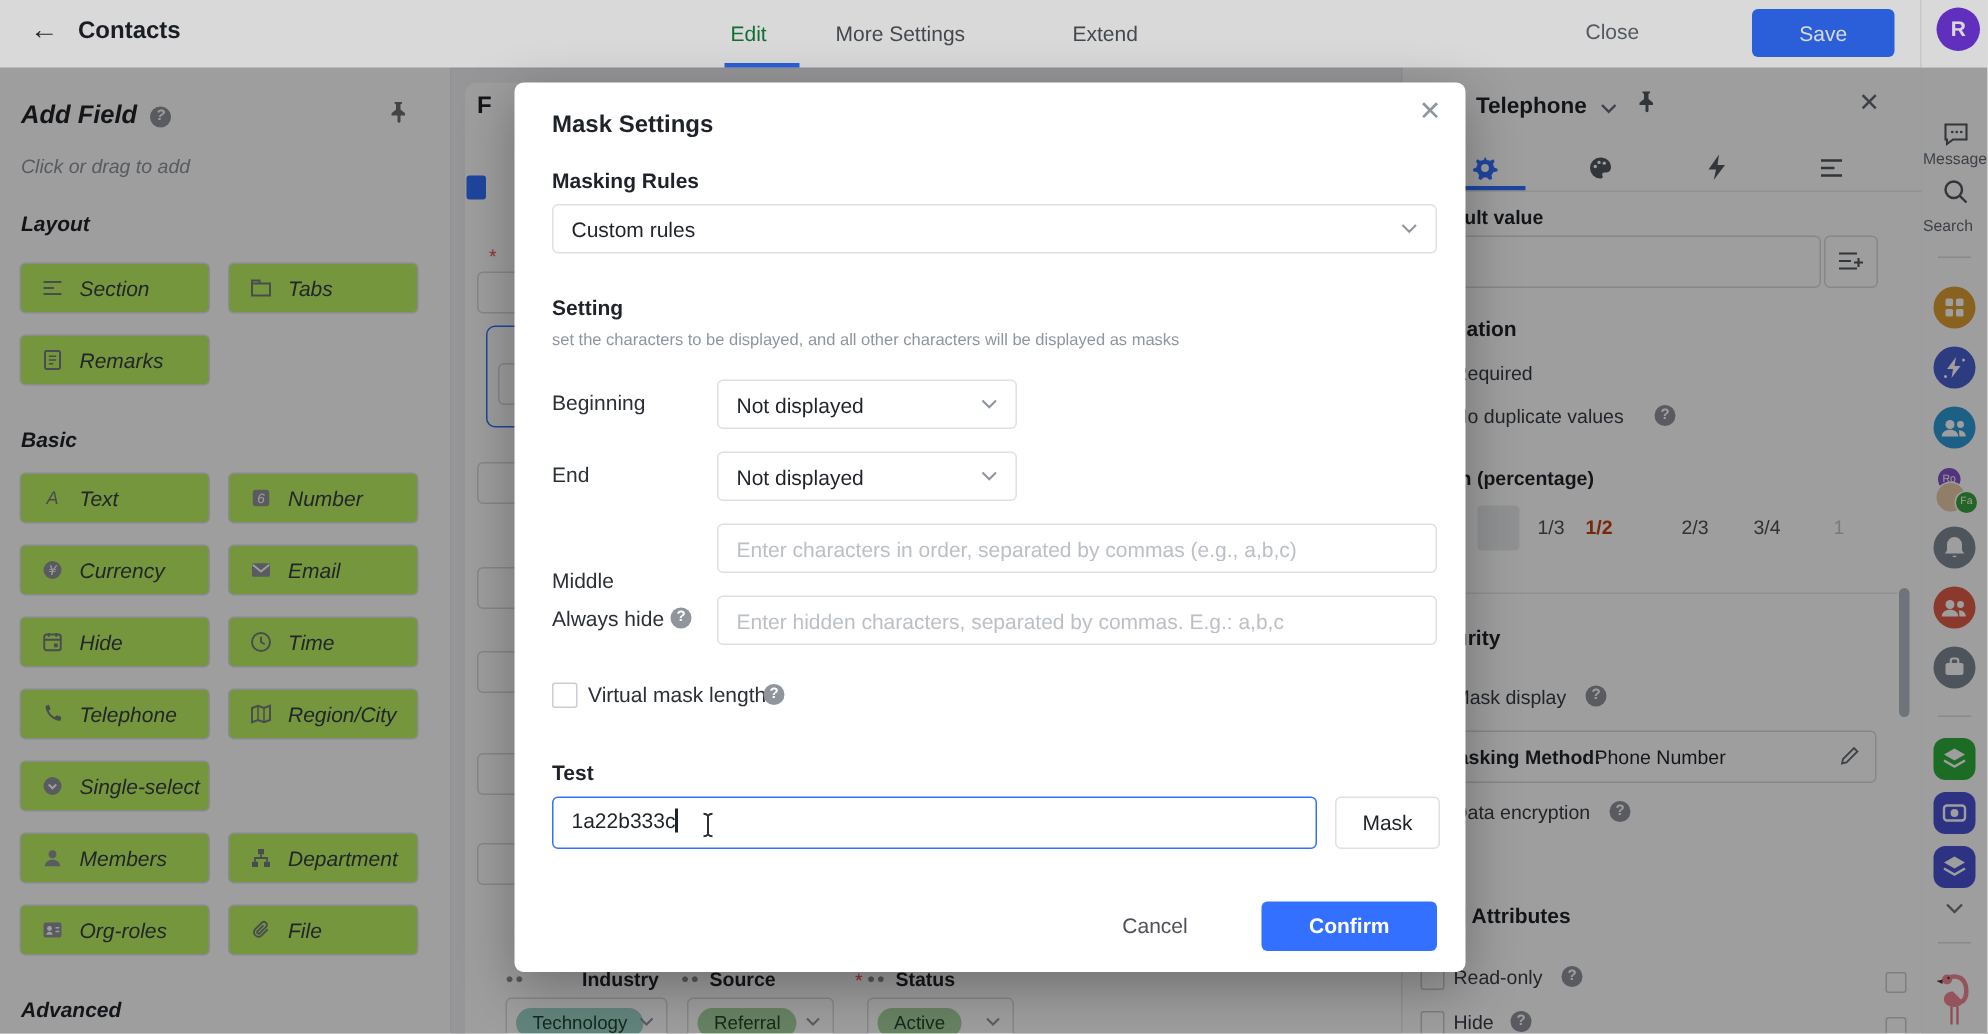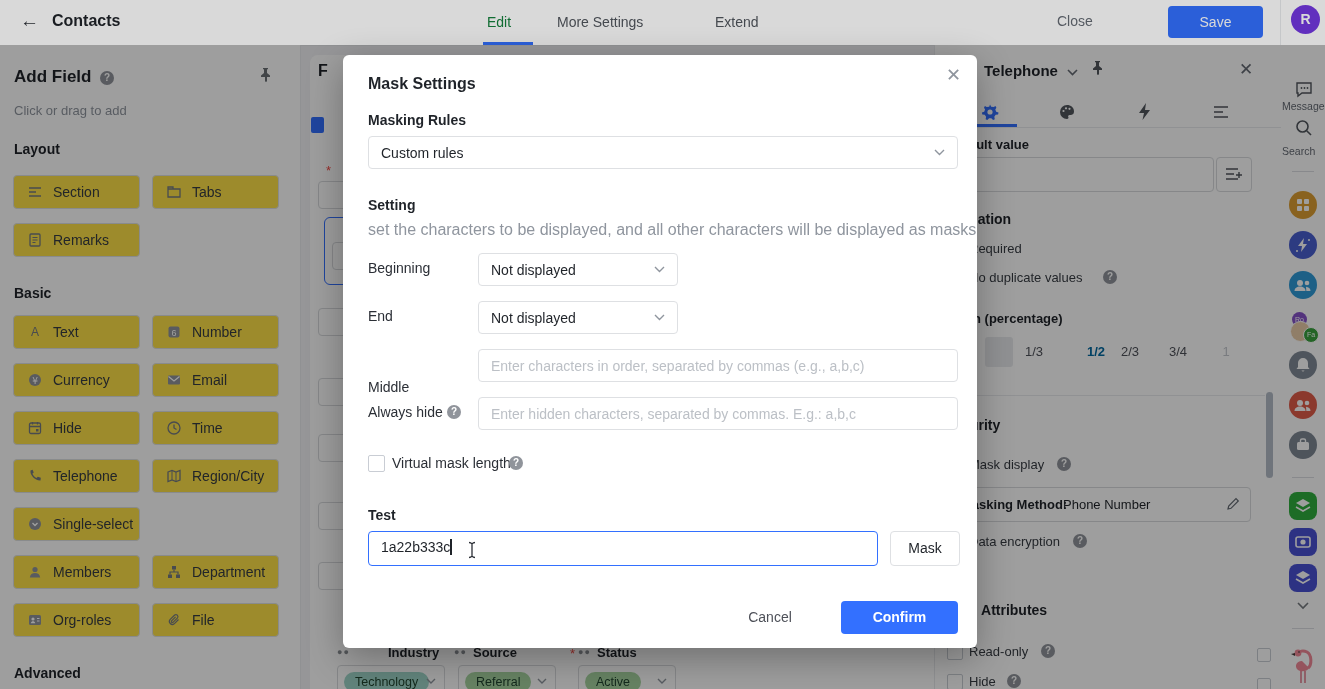--- a/index.html
+++ b/index.html
@@ -19,25 +19,25 @@
             color:#fff;font-size:14px;text-align:center;line-height:32px;cursor:pointer;}
   
   #rail{left:1280px;top:0;width:45px;height:689px;background:#fff;border-left:1px solid #e8eaed;}
   #avatar{left:1291px;top:5px;width:29px;height:29px;border-radius:50%;background:#7338e0;color:#fff;
           font-size:14px;font-weight:bold;text-align:center;line-height:29px;}
   .rail-label{width:60px;left:1282px;font-size:10.5px;color:#646a73;}
   .rail-circle{left:1289px;width:28px;height:28px;border-radius:50%;}
   .rail-sq{left:1289px;width:28px;height:28px;border-radius:8px;}
   .rail-div{left:1292px;width:22px;height:1px;background:#dcdee2;}
   
-  #sidebar{left:0;top:45px;width:300px;height:644px;background:#fff;border-right:1px solid #e8eaed;}
+  #sidebar{left:0;top:45px;width:300px;height:644px;background:#fff;border-right:1px solid #e8eaed;font-style:italic;}
   #addfield-title{left:14px;top:22px;font-size:17px;font-weight:bold;}
   #addfield-hint{left:14px;top:58px;font-size:13px;color:#8f959e;}
   .side-heading{left:14px;font-size:14px;font-weight:bold;}
-  .fbtn{width:127px;height:34px;border:1px solid #dee0e3;border-radius:4px;background:#fde047;
+  .fbtn{width:127px;height:34px;border:1px solid #dee0e3;border-radius:4px;background:#bef264;
         font-size:14px;color:#373c43;display:flex;align-items:center;padding-left:13px;box-sizing:border-box;cursor:grab;}
   .fbtn .ic{margin-right:10px;color:#757a80;}
   .help{display:inline-block;width:14px;height:14px;border-radius:50%;background:#90949b;color:#fff;
         font-size:10px;font-weight:bold;text-align:center;line-height:14px;vertical-align:1px;}
   
   #canvas{left:310px;top:55px;width:970px;height:634px;background:#fff;border-radius:8px 8px 0 0;}
   .frag-box{border:1px solid #d8dade;border-radius:4px;background:#fff;}
   .pill{display:inline-block;height:20px;border-radius:10px;font-size:12.5px;line-height:20px;padding:0 11px;color:#21442f;}
   .field-label{font-size:13px;font-weight:bold;color:#1f2329;}
   .dots{color:#8b9095;font-size:9px;letter-spacing:1px;}
@@ -379,21 +379,21 @@
       </svg></div>
   <span class="abs pn-heading" style="left:10px;top:166px;">Validation</span>
   <div class="abs pn-check" style="left:12px;top:196px;"></div>
   <span class="abs pn-label" style="left:34px;top:196px;">Required</span>
   <div class="abs pn-check" style="left:12px;top:225px;"></div>
   <span class="abs pn-label" style="left:34px;top:225px;">No duplicate values</span>
   <span class="abs help" style="left:168px;top:225px;">?</span>
   <span class="abs pn-heading" style="left:10px;top:266px;font-size:13px;">Width (percentage)</span>
   <div class="abs" style="left:50px;top:292px;width:28px;height:30px;background:#e9ebee;border-radius:3px;"></div>
   <span class="abs fr-tile" style="left:82px;top:293px;">1/3</span>
-  <span class="abs fr-tile" style="left:136px;top:293px;color:#0369a1;font-weight:bold;text-align:right;">1/2</span>
+  <span class="abs fr-tile" style="left:114px;top:293px;color:#c2410c;font-weight:bold;">1/2</span>
   <span class="abs fr-tile" style="left:178px;top:293px;">2/3</span>
   <span class="abs fr-tile" style="left:226px;top:293px;">3/4</span>
   <span class="abs fr-tile" style="left:274px;top:293px;color:#c3c7cd;">1</span>
   <div class="abs" style="left:10px;top:350px;width:320px;height:1px;background:#e8eaed;"></div>
   <span class="abs pn-heading" style="left:10px;top:372px;">Security</span>
   <div class="abs pn-check" style="left:12px;top:412px;"></div>
   <span class="abs pn-label" style="left:34px;top:412px;">Mask display</span>
   <span class="abs help" style="left:122px;top:412px;">?</span>
   <div class="abs frag-box" style="left:10px;top:442px;width:304px;height:33px;">
     <span class="abs" style="left:15px;top:9px;font-size:13px;font-weight:bold;">Masking Method:</span>
@@ -426,21 +426,21 @@
 
   <span class="abs m-bold" style="left:25px;top:57px;">Masking Rules</span>
   <div class="abs m-select" style="left:25px;top:81px;width:590px;height:33px;">
     <span>Custom rules</span>
     <span class="ic"><svg width="11" height="7" viewBox="0 0 11 7">
           <path d="M1 1l4.5 4.5L10 1" fill="none" stroke="#8f959e" stroke-width="1.4"></path>
         </svg></span>
   </div>
 
   <span class="abs m-bold" style="left:25px;top:142px;">Setting</span>
-  <span class="abs" style="left:25px;top:166px;font-size:16px;color:#8f959e;">set the characters to be displayed, and all other characters will be displayed as masks</span>
+  <span class="abs" style="left:25px;top:166px;font-size:11px;color:#8f959e;">set the characters to be displayed, and all other characters will be displayed as masks</span>
 
   <span class="abs m-label" style="left:25px;top:205px;">Beginning</span>
   <div class="abs m-select" style="left:135px;top:198px;width:200px;height:33px;">
     <span>Not displayed</span>
     <span class="ic"><svg width="11" height="7" viewBox="0 0 11 7">
           <path d="M1 1l4.5 4.5L10 1" fill="none" stroke="#8f959e" stroke-width="1.4"></path>
         </svg></span>
   </div>
 
   <span class="abs m-label" style="left:25px;top:253px;">End</span>

